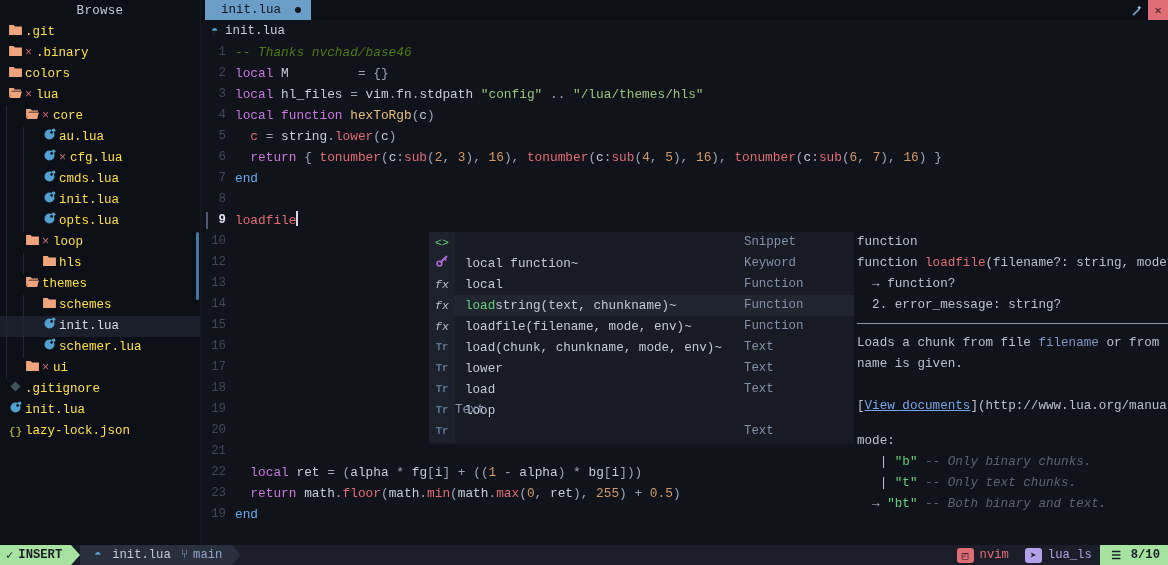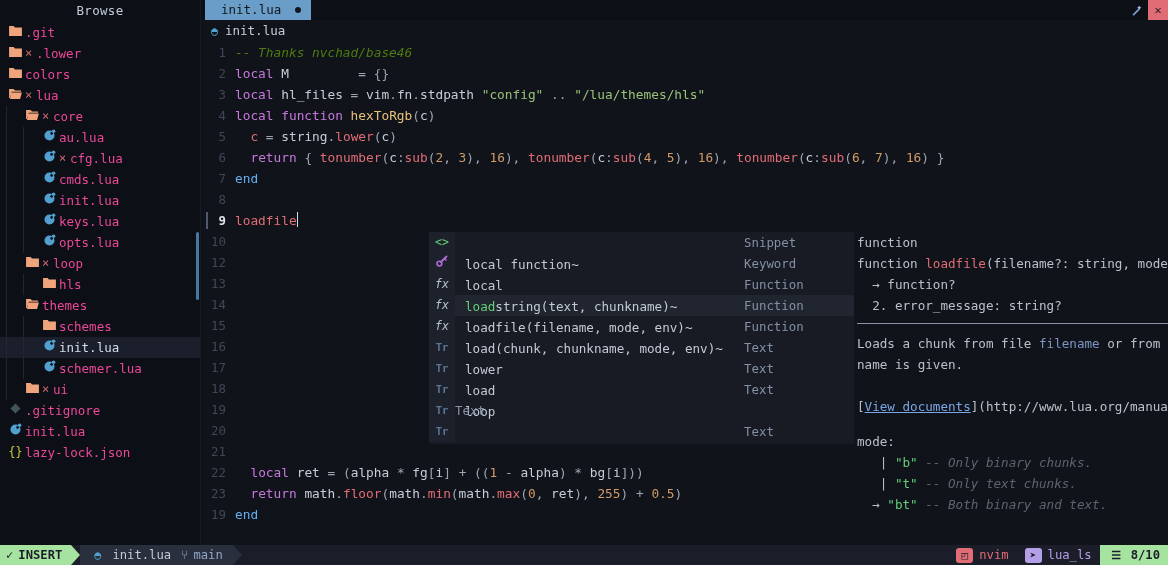--- a/index.html
+++ b/index.html
@@ -1,21 +1,21 @@
 <!DOCTYPE html>
 <html><head>
 <meta charset="utf-8">
 <style>
   * { box-sizing: border-box; margin:0; padding:0; }
   html,body{
     width:1168px;height:565px;overflow:hidden;
     background:#0f1117;
     font-family:"DejaVu Sans Mono","Liberation Mono",monospace;
   }
-  #app{position:relative;width:1168px;height:565px;background:#0f1117;}
+  #app{position:relative;width:1168px;height:565px;background:#0f1117;font-family:Liberation Mono, monospace;}
 
   
   #sidebar{
     position:absolute;left:0;top:0;width:200px;height:545px;
     background:#0d0f16;overflow:hidden;
   }
   #sidebar-title{
     height:22px;line-height:22px;text-align:center;color:#c3ccdc;
     font-size:12.5px;letter-spacing:.3px;
   }
@@ -26,21 +26,21 @@
   }
   .tree-row.sel{background:#1b1f2c;}
   .tree-row .ind{display:inline-block;}
   .ic{display:inline-block;width:15px;text-align:center;font-size:12px;margin-right:2px;}
   .ic.folder{color:#f0a47c;}
   .ic.folder-open{color:#f0a47c;}
   .ic.lua{color:#51a0cf;}
   .ic.json{color:#cbcb41;font-size:11.5px;}
   .ic.git{color:#41535b;}
   .gmod{color:#d16a72;font-size:12px;margin-right:1px;display:inline-block;width:10px;}
-  .tname{color:#ec4899;}
+  .tname{color:#fde047;}
   .tree-row.sel .tname{color:#d6dce8;}
   .guide{position:absolute;top:0;width:1px;height:21px;background:#22262f;}
   #side-scroll{
     position:absolute;left:196px;top:232px;width:3px;height:68px;
     background:#5b9bd5;border-radius:2px;opacity:.75;
   }
   #side-border{position:absolute;left:200px;top:0;width:1px;height:545px;background:#161a23;}
 
   
   #editor{position:absolute;left:201px;top:0;width:967px;height:545px;background:#11131a;}
@@ -156,21 +156,21 @@
               <path d="M0 1h5l1.4 1.6H14V12H0Z" fill="#f0a47c"></path>
             </svg></span>
           <span class="tname">.git</span>
         </div>
         <div class="tree-row">
           <span class="ind" style="width: 8px;"></span>
           <span class="ic folder"><svg width="13" height="11" viewBox="0 0 14 12">
               <path d="M0 1h5l1.4 1.6H14V12H0Z" fill="#f0a47c"></path>
             </svg></span>
           <span class="gmod">×</span>
-          <span class="tname">.lower</span>
+          <span class="tname">.binary</span>
         </div>
         <div class="tree-row">
           <span class="ind" style="width: 8px;"></span>
           <span class="ic folder"><svg width="13" height="11" viewBox="0 0 14 12">
               <path d="M0 1h5l1.4 1.6H14V12H0Z" fill="#f0a47c"></path>
             </svg></span>
           <span class="tname">colors</span>
         </div>
         <div class="tree-row">
           <span class="ind" style="width: 8px;"></span>
@@ -228,31 +228,20 @@
         <div class="tree-row">
           <span class="guide" style="left: 6px;"></span>
           <span class="guide" style="left: 23px;"></span>
           <span class="ind" style="width: 42px;"></span>
           <span class="ic lua"><svg width="12" height="12" viewBox="0 0 12 12">
               <circle cx="5.5" cy="6.5" r="5" fill="#51a0cf"></circle>
               <circle cx="9.6" cy="2.2" r="1.8" fill="#51a0cf"></circle>
               <circle cx="7.6" cy="4.4" r="1.3" fill="#0d0f16"></circle>
             </svg></span>
           <span class="tname">init.lua</span>
-        </div>
-        <div class="tree-row">
-          <span class="guide" style="left: 6px;"></span>
-          <span class="guide" style="left: 23px;"></span>
-          <span class="ind" style="width: 42px;"></span>
-          <span class="ic lua"><svg width="12" height="12" viewBox="0 0 12 12">
-              <circle cx="5.5" cy="6.5" r="5" fill="#51a0cf"></circle>
-              <circle cx="9.6" cy="2.2" r="1.8" fill="#51a0cf"></circle>
-              <circle cx="7.6" cy="4.4" r="1.3" fill="#0d0f16"></circle>
-            </svg></span>
-          <span class="tname">keys.lua</span>
         </div>
         <div class="tree-row">
           <span class="guide" style="left: 6px;"></span>
           <span class="guide" style="left: 23px;"></span>
           <span class="ind" style="width: 42px;"></span>
           <span class="ic lua"><svg width="12" height="12" viewBox="0 0 12 12">
               <circle cx="5.5" cy="6.5" r="5" fill="#51a0cf"></circle>
               <circle cx="9.6" cy="2.2" r="1.8" fill="#51a0cf"></circle>
               <circle cx="7.6" cy="4.4" r="1.3" fill="#0d0f16"></circle>
             </svg></span>

